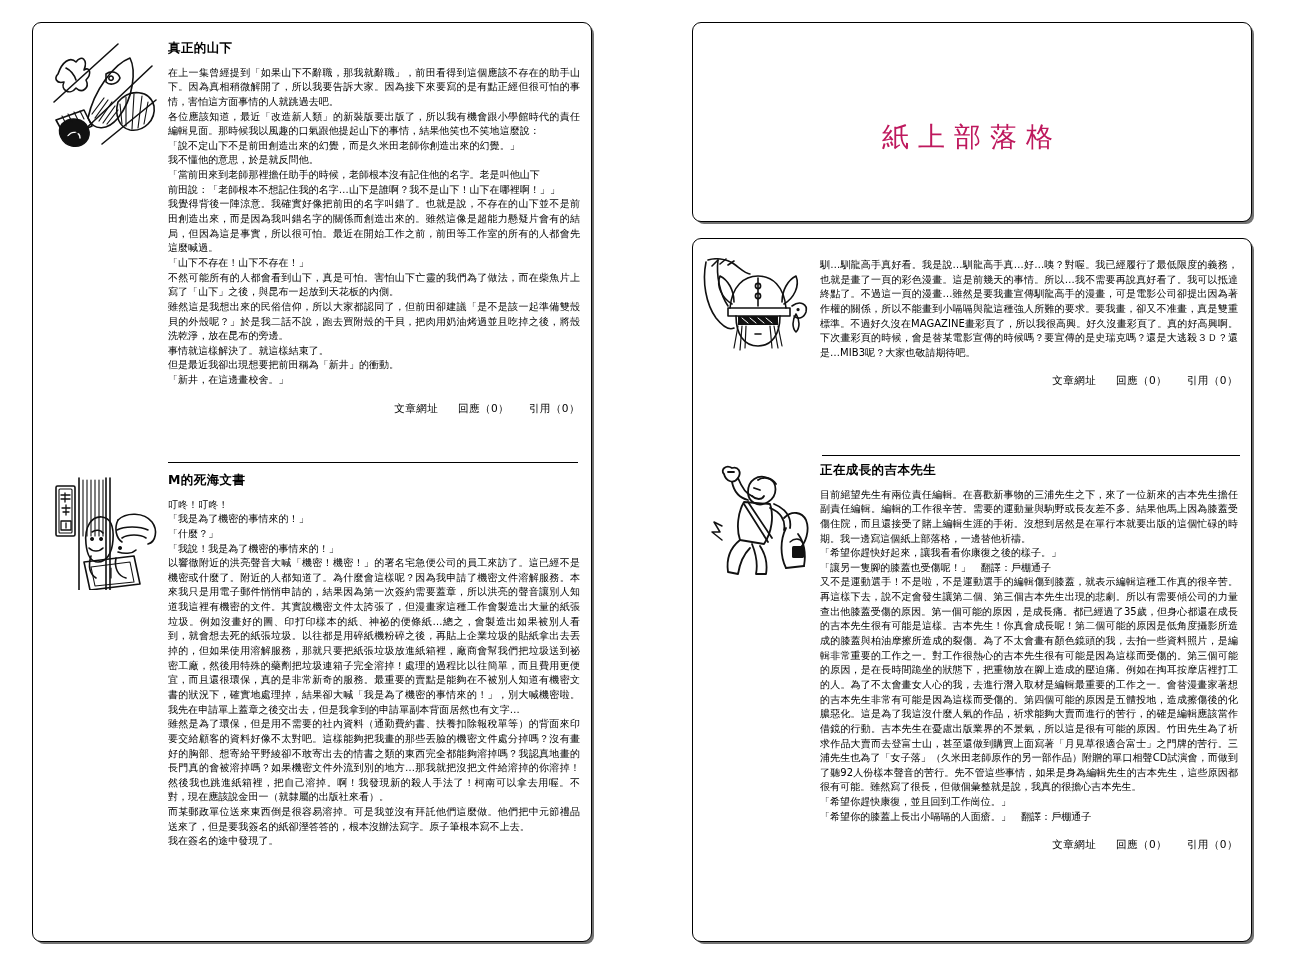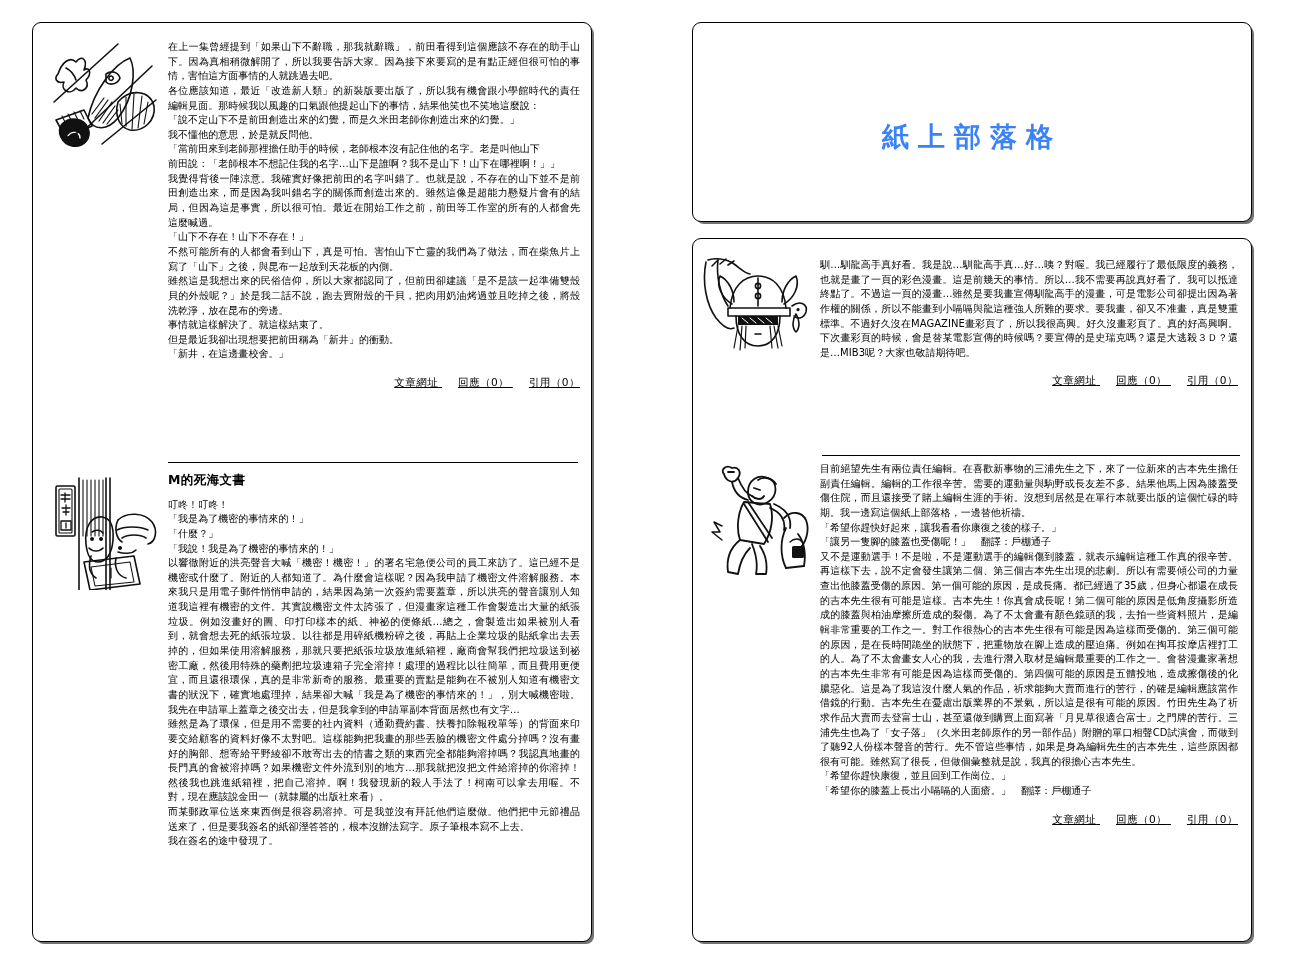--- a/index.html
+++ b/index.html
@@ -54,24 +54,24 @@
   }
 
   
   .masthead {
     position: absolute;
     left: 0;
     right: 0;
     top: 96px;
     text-align: center;
     font-family: "DejaVu Sans", "Liberation Sans", sans-serif;
-    font-weight: bold;
+    font-weight: normal;
     font-size: 27px;
     letter-spacing: 9px;
-    color: #3b82f6;
+    color: #be185d;
   }
 
   
   .article {
     position: absolute;
     box-sizing: border-box;
   }
   .art-illo {
     position: absolute;
     left: 0;
@@ -99,21 +99,20 @@
     text-align: justify;
     letter-spacing: 0.05px;
     white-space: pre-line;
     word-break: break-all;
   }
   .art-footer {
     margin-top: 14px;
     font-size: 10.6px;
     text-align: right;
     letter-spacing: 0.4px;
-    text-decoration: underline;
   }
   .art-footer span { margin-left: 16px; }
   .art-footer span:first-child { margin-left: 0; }
 
   .art-divider {
     position: absolute;
     height: 0;
     border-top: 1px solid #000;
   }
 
@@ -180,20 +179,21 @@
           <g stroke-width="1.1">
             <path d="M14 76 L18 84"></path>
               <path d="M20 74 L24 82"></path>
               <path d="M26 72 L30 80"></path>
               <path d="M32 71 L36 79"></path>
           </g>
         </g>
       </svg>
     </div>
     <div class="art-body">
+      <h2 class="art-title">真正的山下</h2>
       <p class="art-text">在上一集曾經提到「如果山下不辭職，那我就辭職」，前田看得到這個應該不存在的助手山下。因為真相稍微解開了，所以我要告訴大家。因為接下來要寫的是有點正經但很可怕的事情，害怕這方面事情的人就跳過去吧。
 各位應該知道，最近「改造新人類」的新裝版要出版了，所以我有機會跟小學館時代的責任編輯見面。那時候我以風趣的口氣跟他提起山下的事情，結果他笑也不笑地這麼說：
 「說不定山下不是前田創造出來的幻覺，而是久米田老師你創造出來的幻覺。」
 我不懂他的意思，於是就反問他。
 「當前田來到老師那裡擔任助手的時候，老師根本沒有記住他的名字。老是叫他山下
 前田說：「老師根本不想記住我的名字…山下是誰啊？我不是山下！山下在哪裡啊！」」
 我覺得背後一陣涼意。我確實好像把前田的名字叫錯了。也就是說，不存在的山下並不是前田創造出來，而是因為我叫錯名字的關係而創造出來的。雖然這像是超能力懸疑片會有的結局，但因為這是事實，所以很可怕。最近在開始工作之前，前田等工作室的所有的人都會先這麼喊過。
 「山下不存在！山下不存在！」
 不然可能所有的人都會看到山下，真是可怕。害怕山下亡靈的我們為了做法，而在柴魚片上寫了「山下」之後，與昆布一起放到天花板的內側。
 雖然這是我想出來的民俗信仰，所以大家都認同了，但前田卻建議「是不是該一起準備雙殼貝的外殼呢？」於是我二話不說，跑去買附殼的干貝，把肉用奶油烤過並且吃掉之後，將殼洗乾淨，放在昆布的旁邊。
@@ -357,20 +357,21 @@
           <path d="M84 56 C92 48 102 50 106 58 C110 68 106 82 98 88"></path>
           <path d="M86 66 C80 78 80 94 86 106"></path>
           <path d="M98 72 C104 80 106 92 104 104"></path>
           <path d="M86 106 L104 104"></path>
           <path d="M90 80 C94 76 100 76 102 80" stroke-width="1.3"></path>
           <rect x="92" y="84" width="12" height="12" rx="1.5" fill="#111" stroke="none"></rect>
         </g>
       </svg>
     </div>
     <div class="art-body">
+      <h2 class="art-title">正在成長的吉本先生</h2>
       <p class="art-text">目前絕望先生有兩位責任編輯。在喜歡新事物的三浦先生之下，來了一位新來的吉本先生擔任副責任編輯。編輯的工作很辛苦。需要的運動量與駒野或長友差不多。結果他馬上因為膝蓋受傷住院，而且還接受了賭上編輯生涯的手術。沒想到居然是在單行本就要出版的這個忙碌的時期。我一邊寫這個紙上部落格，一邊替他祈禱。
 「希望你趕快好起來，讓我看看你康復之後的樣子。」
 「讓另一隻腳的膝蓋也受傷呢！」　翻譯：戶棚通子
 又不是運動選手！不是啦，不是運動選手的編輯傷到膝蓋，就表示編輯這種工作真的很辛苦。再這樣下去，說不定會發生讓第二個、第三個吉本先生出現的悲劇。所以有需要傾公司的力量查出他膝蓋受傷的原因。第一個可能的原因，是成長痛。都已經過了35歲，但身心都還在成長的吉本先生很有可能是這樣。吉本先生！你真會成長呢！第二個可能的原因是低角度攝影所造成的膝蓋與柏油摩擦所造成的裂傷。為了不太會畫有顏色鏡頭的我，去拍一些資料照片，是編輯非常重要的工作之一。對工作很熱心的吉本先生很有可能是因為這樣而受傷的。第三個可能的原因，是在長時間跪坐的狀態下，把重物放在腳上造成的壓迫痛。例如在掏耳按摩店裡打工的人。為了不太會畫女人心的我，去進行潛入取材是編輯最重要的工作之一。會替漫畫家著想的吉本先生非常有可能是因為這樣而受傷的。第四個可能的原因是五體投地，造成擦傷後的化膿惡化。這是為了我這沒什麼人氣的作品，祈求能夠大賣而進行的苦行，的確是編輯應該當作借鏡的行動。吉本先生在憂慮出版業界的不景氣，所以這是很有可能的原因。竹田先生為了祈求作品大賣而去登富士山，甚至還做到購買上面寫著「月見草很適合富士」之門牌的苦行。三浦先生也為了「女子落」（久米田老師原作的另一部作品）附贈的單口相聲CD試演會，而做到了聽92人份樣本聲音的苦行。先不管這些事情，如果是身為編輯先生的吉本先生，這些原因都很有可能。雖然寫了很長，但做個彙整就是說，我真的很擔心吉本先生。
 「希望你趕快康復，並且回到工作崗位。」
 「希望你的膝蓋上長出小嗝嗝的人面瘡。」　翻譯：戶棚通子</p>
       <div class="art-footer">
         <span>文章網址</span>
         <span>回應（0）</span>
         <span>引用（0）</span>

